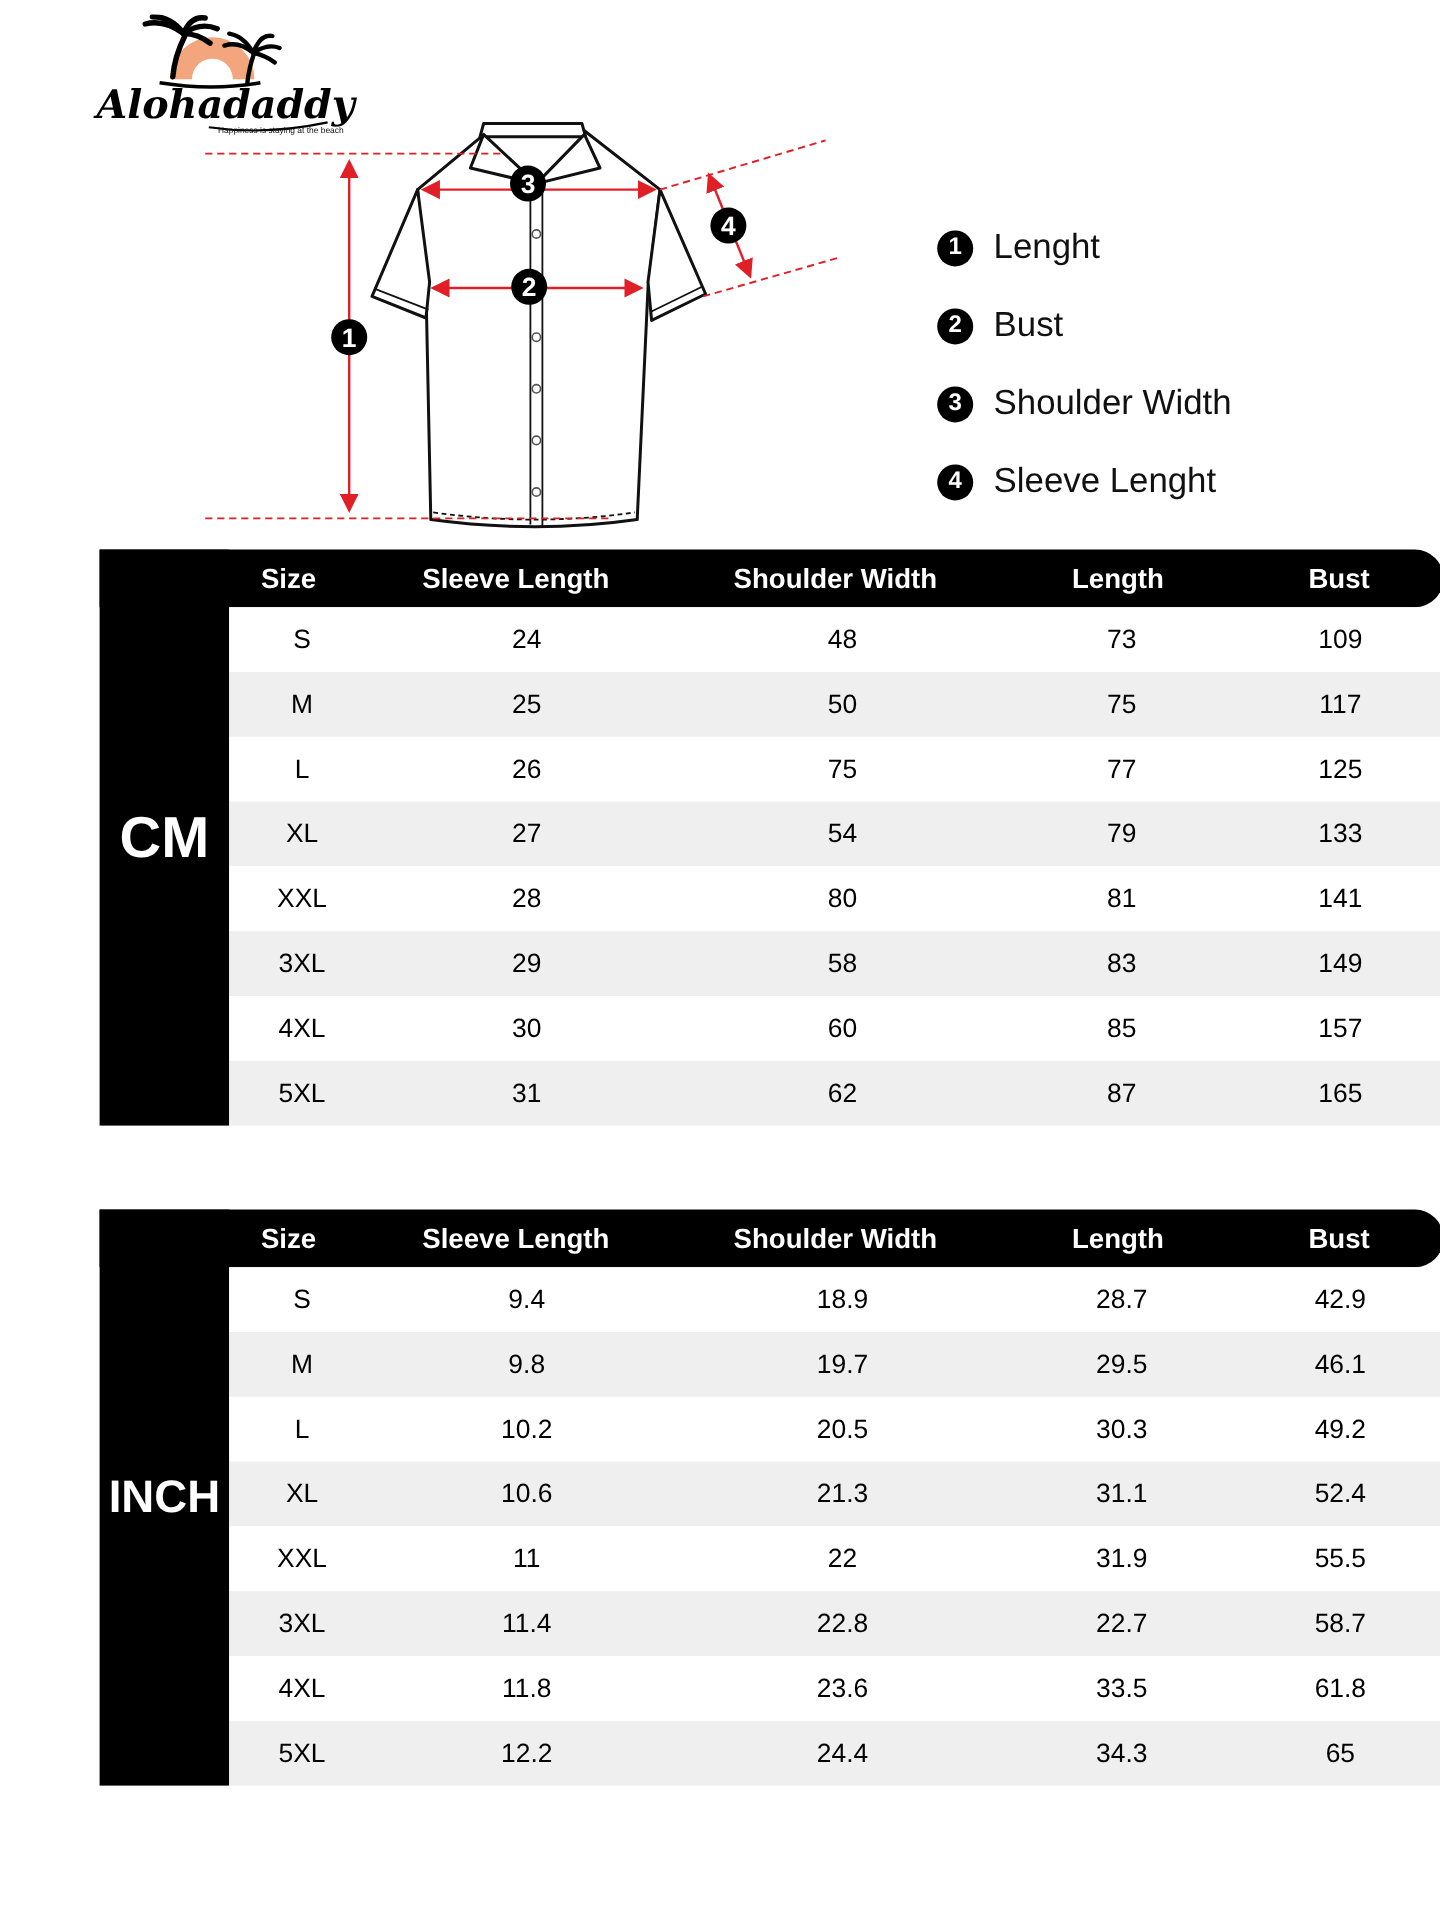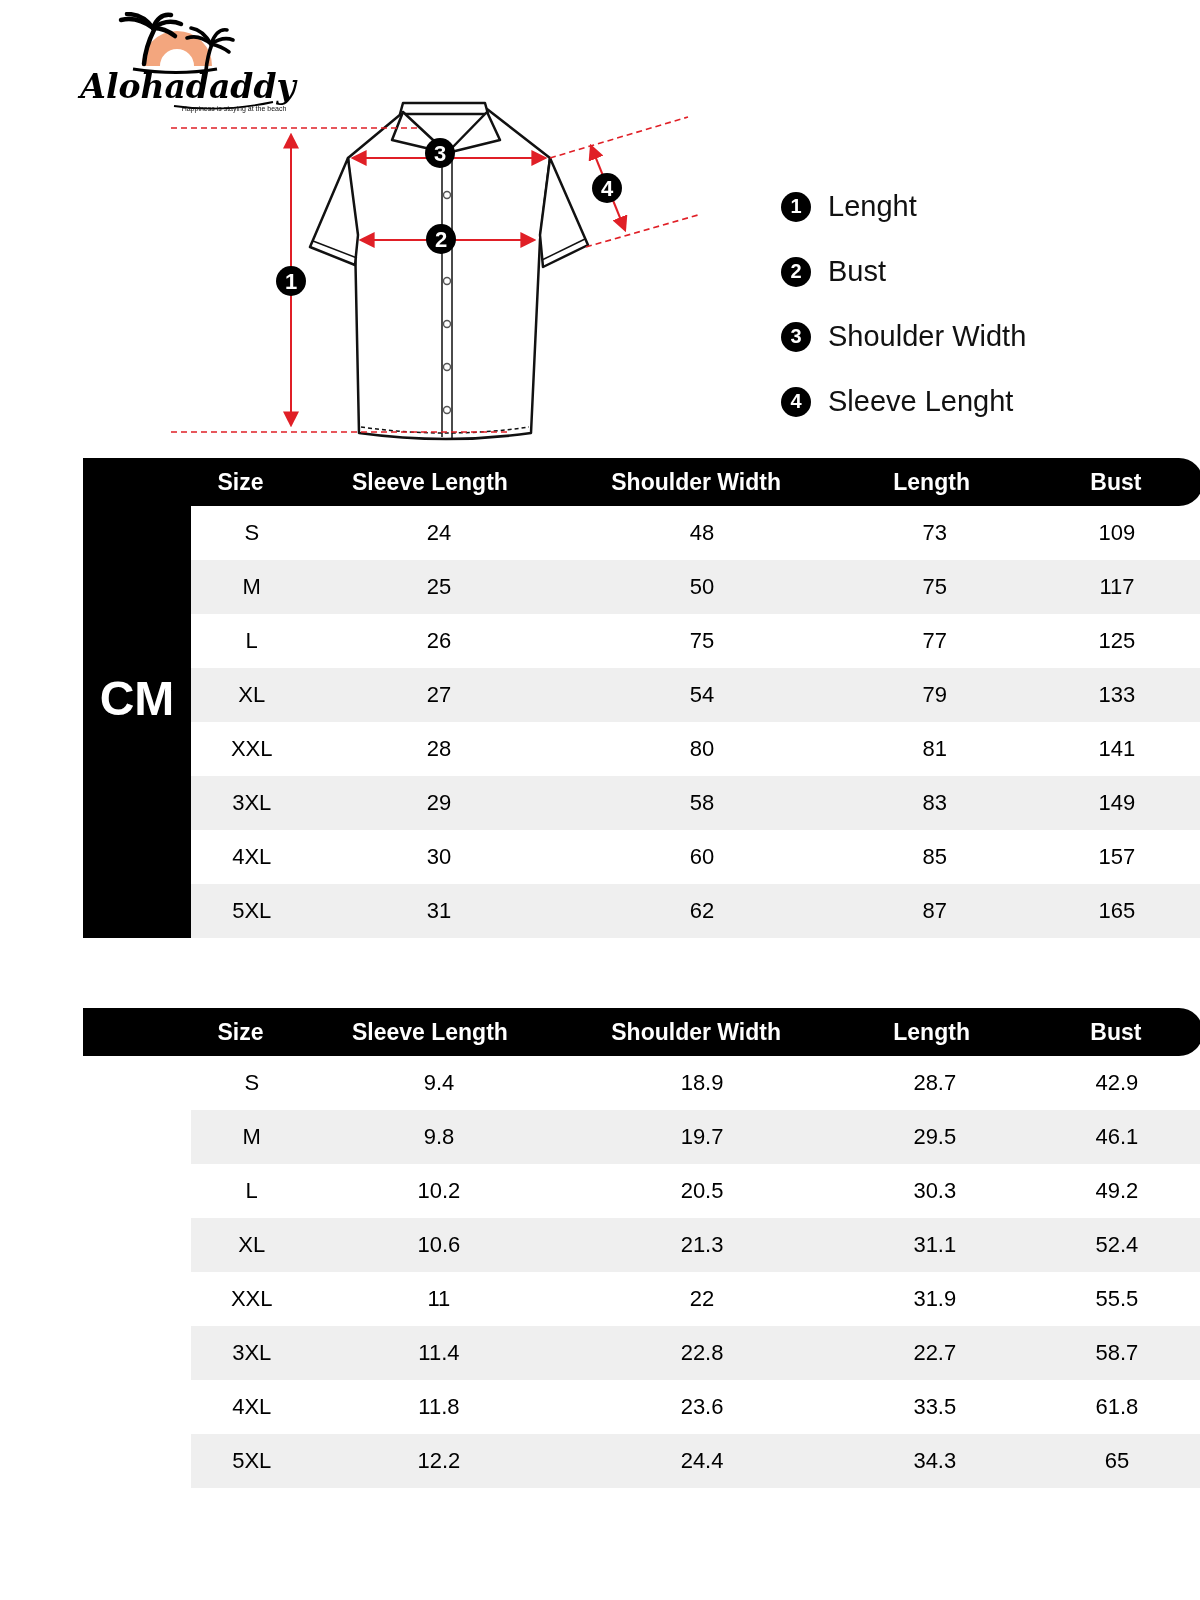--- a/index.html
+++ b/index.html
@@ -236,20 +236,21 @@
   </section>
 
   <section class="size-table inch">
     <div class="header-row">
       <div class="hcell c0">Size</div>
       <div class="hcell c1">Sleeve Length</div>
       <div class="hcell c2">Shoulder Width</div>
       <div class="hcell c3">Length</div>
       <div class="hcell c4">Bust</div>
     </div>
+    <div class="unit-col">INCH</div>
     <div class="tbody">
         <div class="trow">
           <div class="tcell c0">S</div>
           <div class="tcell c1">9.4</div>
           <div class="tcell c2">18.9</div>
           <div class="tcell c3">28.7</div>
           <div class="tcell c4">42.9</div>
         </div>
         <div class="trow">
           <div class="tcell c0">M</div>

